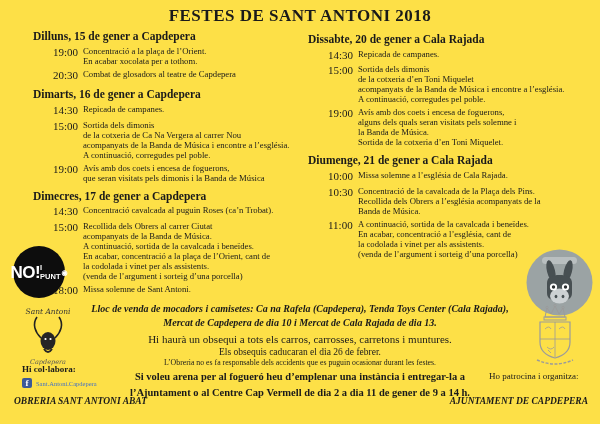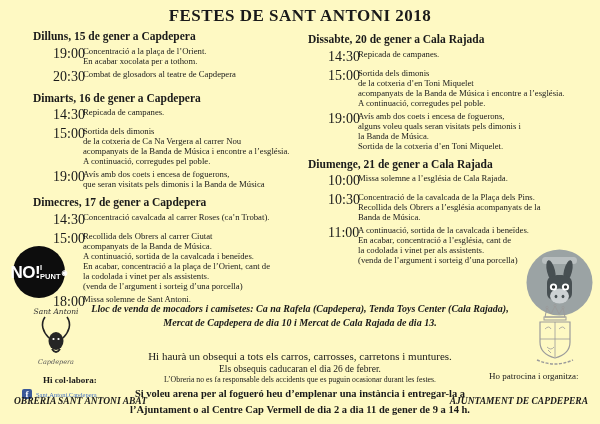--- a/index.html
+++ b/index.html
@@ -1,57 +1,57 @@
 <!DOCTYPE html>
 <html><head>
 <meta charset="utf-8">
 <style>
   html,body{margin:0;padding:0;}
   .page{
-    position:relative;width:600px;height:424px;background:#fef9c3;
+    position:relative;width:600px;height:424px;background:#fde047;
     font-family:"Liberation Serif", serif;color:#1a1a1a;overflow:hidden;
   }
   .title{
     position:absolute;top:6px;left:0;width:600px;text-align:center;
     font-size:17px;font-weight:bold;letter-spacing:.5px;
   }
   .col{position:absolute;}
   .col-left{left:33px;top:30px;width:268px;}
   .col-right{left:308px;top:33px;width:286px;}
   .sec{margin-bottom:7px;}
   .hd{font-size:11.5px;font-weight:bold;margin:0 0 3px 0;line-height:1.1;}
   .ev{display:flex;margin-bottom:3px;}
-  .t{margin-left:20px;width:30px;flex:0 0 30px;font-size:14px;line-height:1.15;text-align:right;}
+  .t{margin-left:20px;width:30px;flex:0 0 30px;font-size:11px;line-height:1.15;}
   .ls{font-size:8.7px;line-height:1.15;}
   
   .no-logo{
     position:absolute;left:13px;top:246px;width:52px;height:52px;border-radius:50%;
     background:#0d0d0d;color:#fff;font-family:"Liberation Sans", sans-serif;
     display:flex;align-items:center;justify-content:center;
   }
   .no-line1{font-size:17px;font-weight:800;letter-spacing:-.5px;line-height:1;}
   .no-line2{font-size:7.5px;font-weight:800;line-height:1.2;display:flex;align-items:center;gap:1px;}
   .no-dot{font-size:7px;line-height:1;}
   
   .donkey{position:absolute;left:526px;top:249px;}
   
-  .sketch{position:absolute;left:28px;top:305px;}
+  .sketch{position:absolute;left:20px;top:305px;}
   
   .crest{position:absolute;left:529px;top:302px;}
   
   .footer{
     position:absolute;left:50px;top:302px;width:500px;text-align:center;
   }
   .sale{font-size:10px;font-weight:bold;font-style:italic;line-height:1.35;}
-  .gift{font-size:11px;margin-top:21px;line-height:1.2;}
+  .gift{font-size:11px;margin-top:4px;line-height:1.2;}
   .expiry{font-size:9.5px;line-height:1.15;margin-top:1px;}
   .disclaimer{font-size:7.8px;line-height:1.15;margin-top:1px;}
   .sand{font-size:10.5px;font-weight:bold;line-height:1.3;margin-top:2px;}
   
-  .collab{position:absolute;left:13px;top:375px;text-align:right;}
+  .collab{position:absolute;left:13px;top:364px;}
   .collab-label{font-size:9px;font-weight:bold;margin-left:9px;}
   .fb-row{display:flex;align-items:center;gap:4px;margin:4px 0 0 9px;}
   .fb-icon{
     width:10px;height:10px;background:#3b5998;border-radius:2px;color:#fff;
     font-size:9px;font-weight:bold;display:flex;align-items:flex-end;justify-content:center;
     line-height:1;overflow:hidden;font-family:"Liberation Serif",serif;
   }
   .fb-text{font-size:6.5px;color:#4472c4;}
   .org-left{position:absolute;left:14px;top:396px;font-size:9.5px;font-weight:bold;font-style:italic;}
   .org-right{position:absolute;right:12px;top:396px;font-size:9.5px;font-weight:bold;font-style:italic;}
@@ -106,21 +106,21 @@
           <div>que seran visitats pels dimonis i la Banda de Música</div>
         </div>
       </div>
     </div>
 
     <div class="sec">
       <div class="hd">Dimecres, 17 de gener a Capdepera</div>
       <div class="ev">
         <span class="t">14:30</span>
         <div class="ls">
-          <div>Concentració cavalcada al carrer Roses (ca’n Trobat).</div>
+          <div>Concentració cavalcada al puguin Roses (ca’n Trobat).</div>
         </div>
       </div>
       <div class="ev">
         <span class="t">15:00</span>
         <div class="ls">
           <div>Recollida dels Obrers al carrer Ciutat</div>
           <div>acompanyats de la Banda de Música.</div>
           <div>A continuació, sortida de la cavalcada i beneïdes.</div>
           <div>En acabar, concentració a la plaça de l’Orient, cant de</div>
           <div>la codolada i vinet per als assistents.</div>
@@ -151,21 +151,21 @@
           <div>Sortida dels dimonis</div>
           <div>de la cotxeria d’en Toni Miquelet</div>
           <div>acompanyats de la Banda de Música i encontre a l’església.</div>
           <div>A continuació, corregudes pel poble.</div>
         </div>
       </div>
       <div class="ev">
         <span class="t">19:00</span>
         <div class="ls">
           <div>Avís amb dos coets i encesa de foguerons,</div>
-          <div>alguns voleu quals seran visitats pels dimonis i</div>
+          <div>alguns dels quals seran visitats pels solemne i</div>
           <div>la Banda de Música.</div>
           <div>Sortida de la cotxeria d’en Toni Miquelet.</div>
         </div>
       </div>
     </div>
 
     <div class="sec">
       <div class="hd">Diumenge, 21 de gener a Cala Rajada</div>
       <div class="ev">
         <span class="t">10:00</span>

